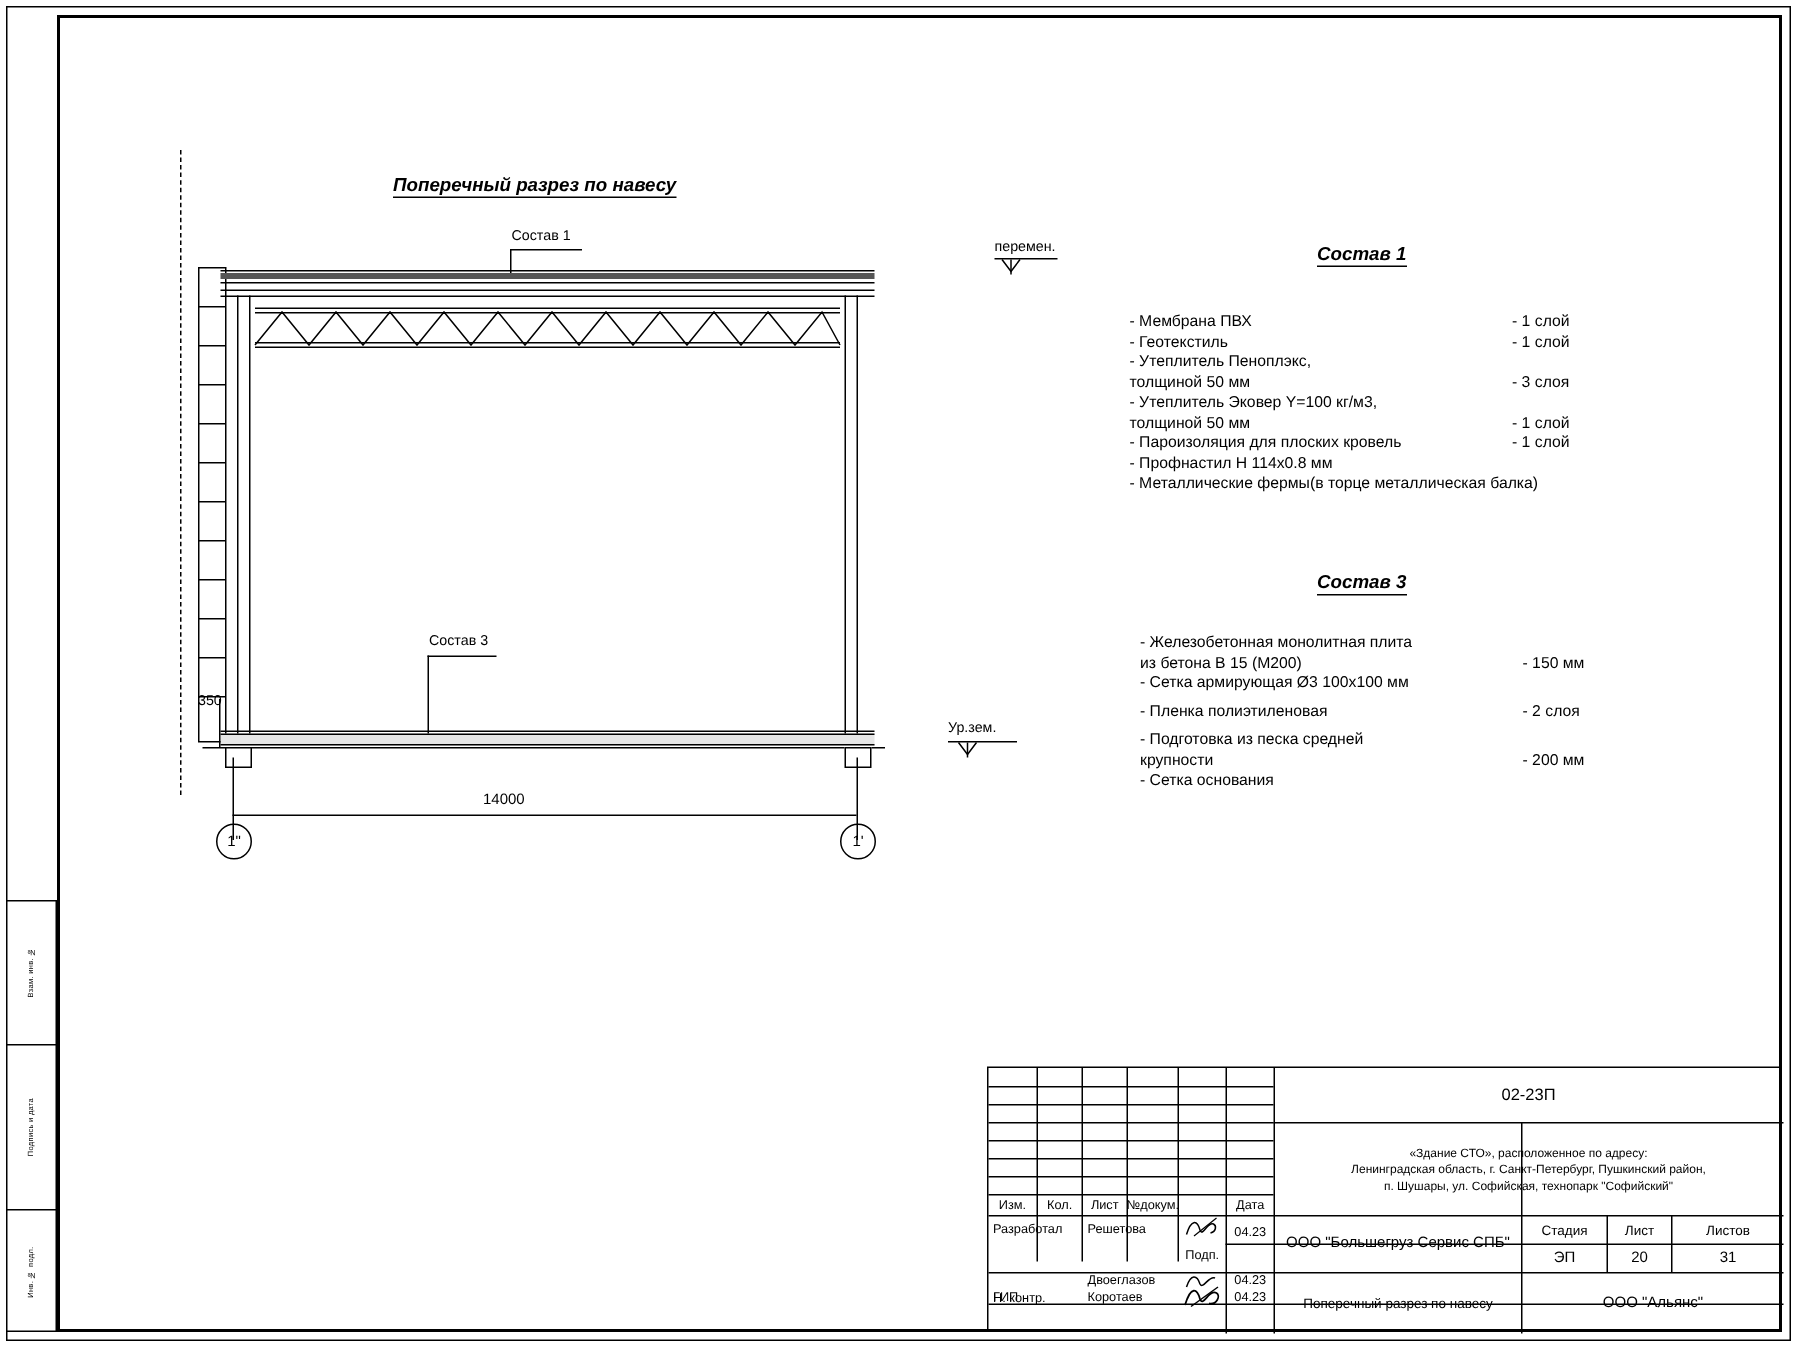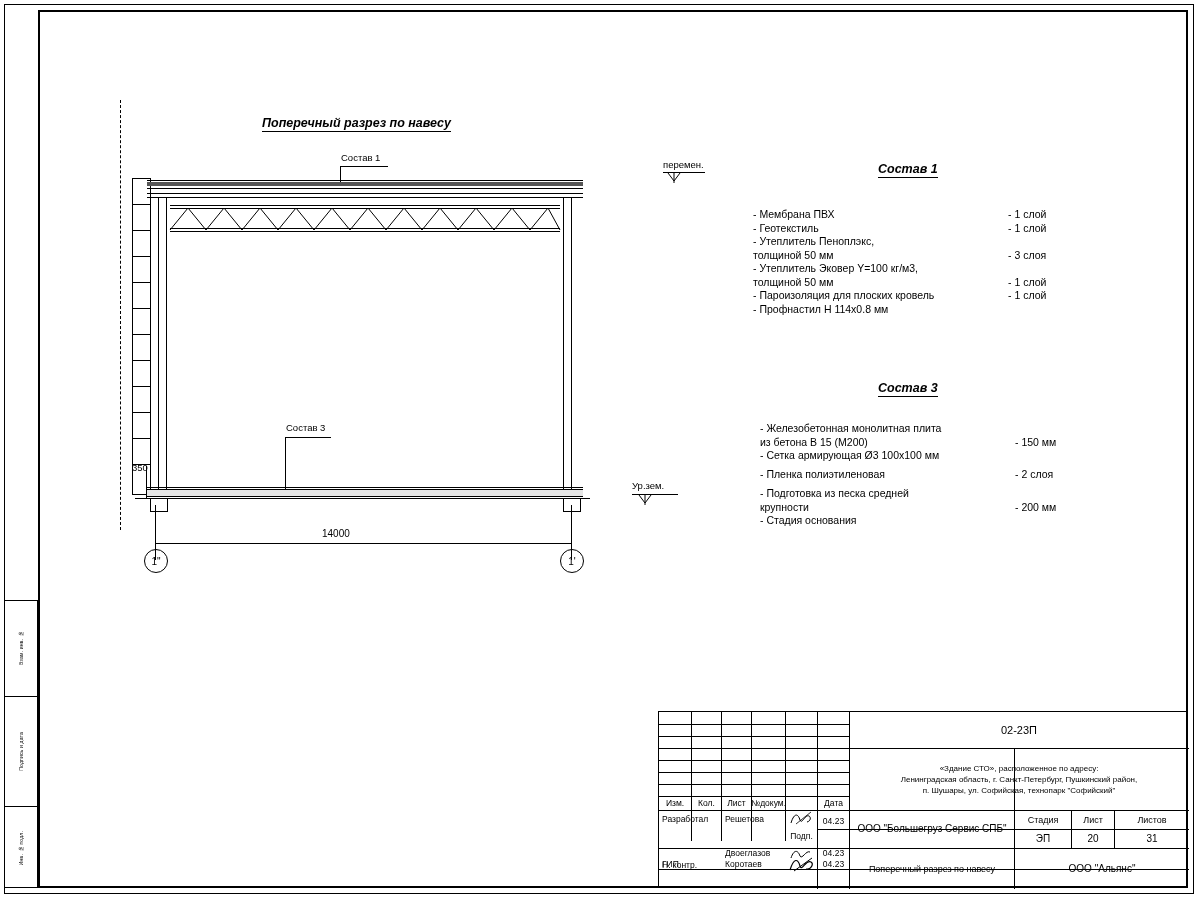--- a/index.html
+++ b/index.html
@@ -299,20 +299,24 @@
         <span class="qty" style="top:13.5px;">- 1 слой</span>
       </div>
       <div class="comp-row">
         <span class="txt">- Пароизоляция для плоских кровель</span>
         <span class="qty">- 1 слой</span>
       </div>
       <div class="comp-row">
         <span class="txt">- Профнастил Н 114х0.8 мм</span>
         <span class="qty"></span>
       </div>
+      <div class="comp-row">
+        <span class="txt">- Металлические фермы(в торце металлическая балка)</span>
+        <span class="qty"></span>
+      </div>
     </div>
 
     <div class="comp-title" style="left:878px; top:381px;">Состав 3</div>
     <div class="comp-list" style="left:760px; top:422px; width:340px;">
       <div class="comp-row two-line">
         <span class="txt">- Железобетонная  монолитная плита</span>
         <span class="txt" style="top:13.5px;">  из бетона В 15 (М200)</span>
         <span class="qty" style="top:13.5px;">- 150 мм</span>
       </div>
       <div class="comp-row" style="height:19px;">
@@ -322,21 +326,21 @@
       <div class="comp-row" style="height:19px;">
         <span class="txt">- Пленка полиэтиленовая</span>
         <span class="qty">-  2 слоя</span>
       </div>
       <div class="comp-row two-line">
         <span class="txt">- Подготовка из песка средней</span>
         <span class="txt" style="top:13.5px;">  крупности</span>
         <span class="qty" style="top:13.5px;">- 200 мм</span>
       </div>
       <div class="comp-row" style="height:19px;">
-        <span class="txt">- Стадия основания</span>
+        <span class="txt">- Сетка основания</span>
         <span class="qty"></span>
       </div>
     </div>
   </div>
 
   <div class="tblock">
 
     <div class="tb-line" style="left:32px; top:0; width:1px; height:129px;"></div>
     <div class="tb-line" style="left:62px; top:0; width:1px; height:129px;"></div>
     <div class="tb-line" style="left:92px; top:0; width:1px; height:129px;"></div>

